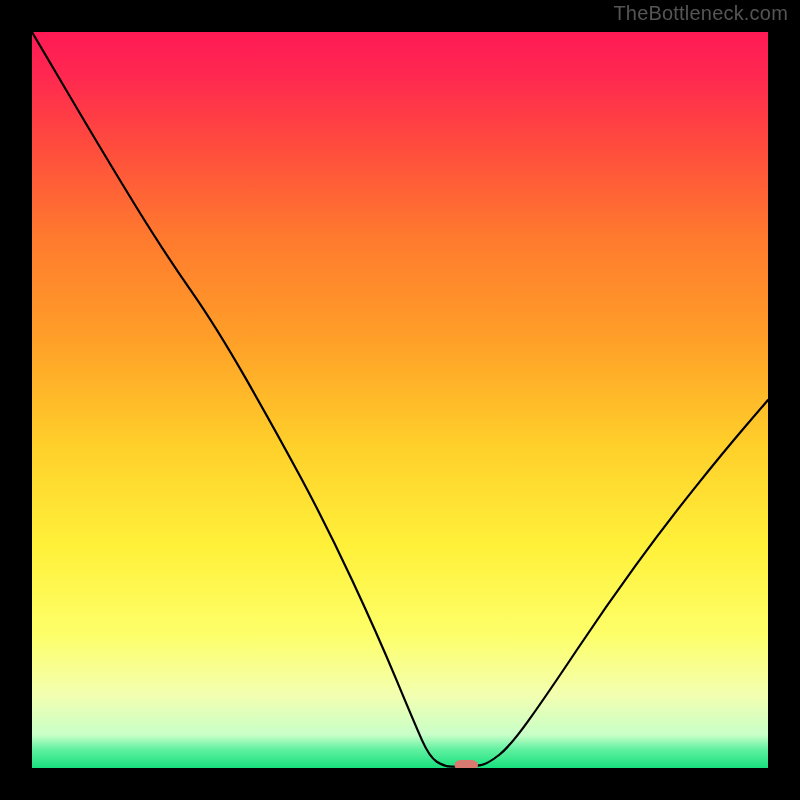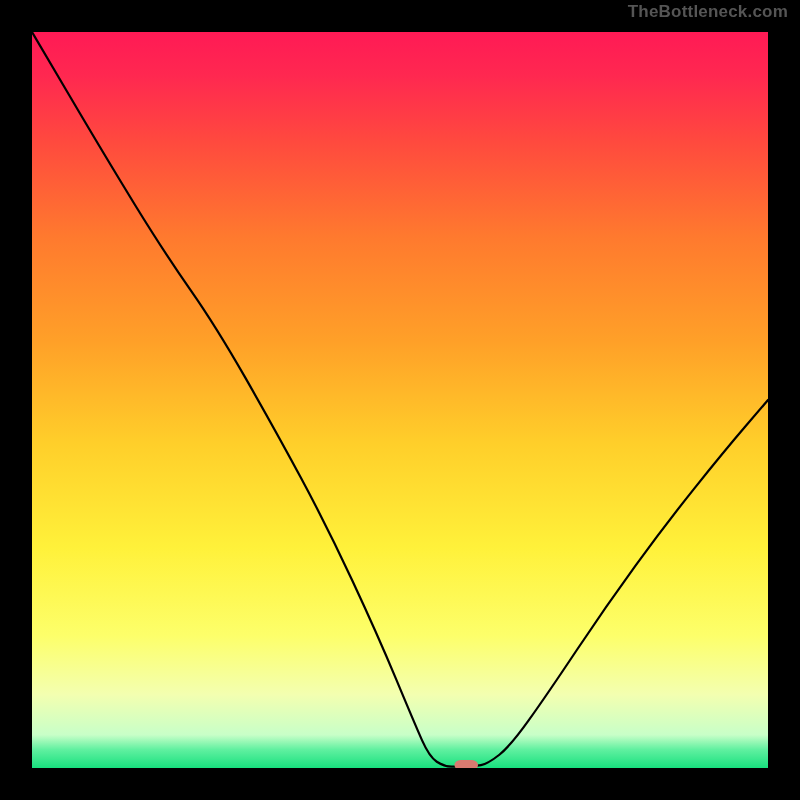--- a/index.html
+++ b/index.html
@@ -15,22 +15,22 @@
     position: relative;
     width: 800px;
     height: 800px;
     background: #000;
   }
   .watermark {
     position: absolute;
     top: 2px;
     right: 12px;
     color: #555;
-    font-size: 17px;
-    font-weight: 700;
+    font-size: 20px;
+    font-weight: 400;
     letter-spacing: 0.2px;
     user-select: none;
   }
   .plot {
     position: absolute;
     left: 32px;
     top: 32px;
     width: 736px;
     height: 736px;
     overflow: hidden;

